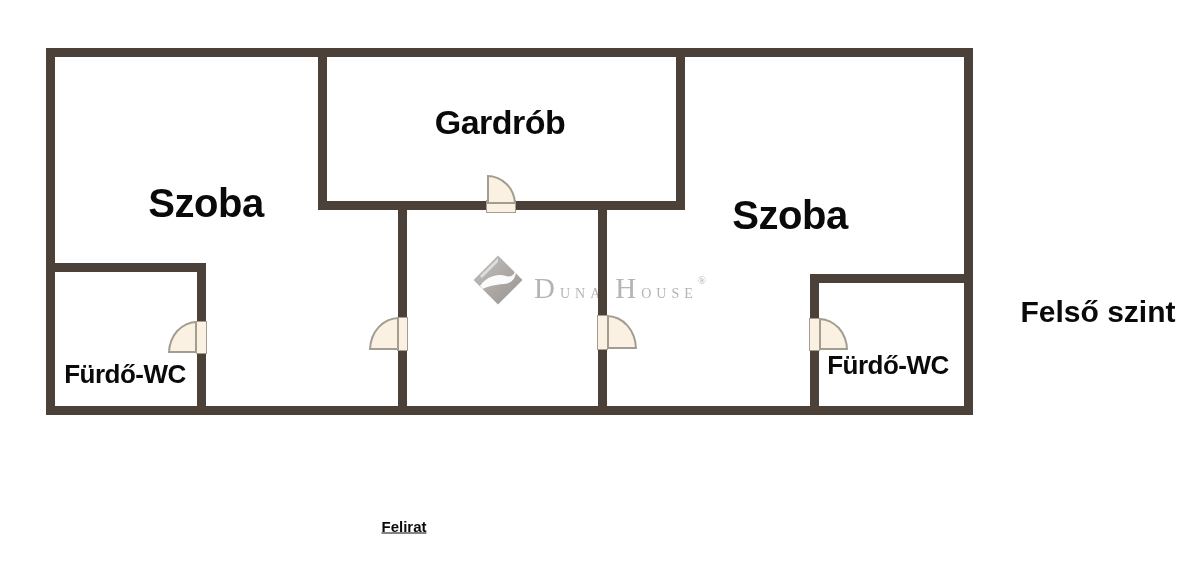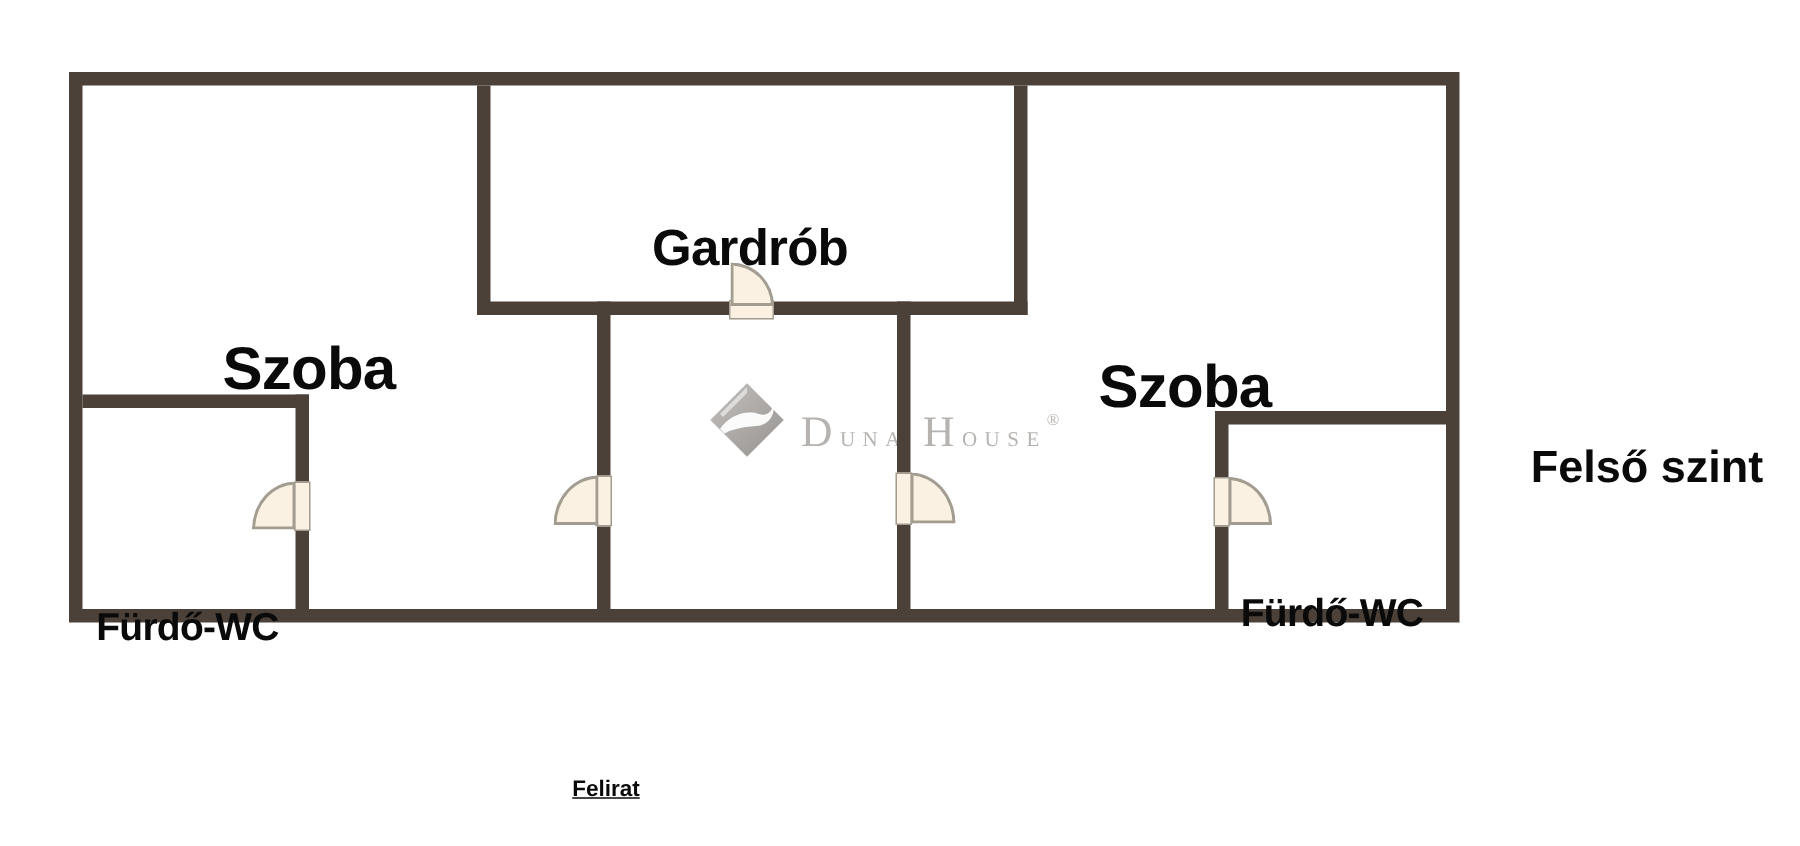--- a/index.html
+++ b/index.html
@@ -20,21 +20,21 @@
   
   .gap{position:absolute;background:var(--door-fill,#faf1e3);border:1px solid var(--door-stroke,#a39d91);box-sizing:border-box;z-index:4;}
   
   .door{position:absolute;background:var(--door-fill,#faf1e3);border:2px solid var(--door-stroke,#a39d91);box-sizing:border-box;z-index:5;}
   .door.arc-tr{border-radius:0 100% 0 0;}
   .door.arc-tl{border-radius:100% 0 0 0;}
   
   .room-label{
     position:absolute;transform:translate(-50%,-50%);
     color:var(--label,#0a0a0a);font-weight:bold;white-space:nowrap;
-    letter-spacing:-0.5px;z-index:6;margin-top:44px;
+    letter-spacing:-0.5px;z-index:6;
   }
   .floor-label{
     position:absolute;transform:translate(-50%,-50%);
     color:var(--label,#0a0a0a);font-weight:bold;white-space:nowrap;z-index:6;
     font-size:30px;
   }
   .caption-label{
     position:absolute;transform:translate(-50%,-50%);
     color:var(--label,#0a0a0a);font-weight:bold;white-space:nowrap;z-index:6;
     font-size:15px;

